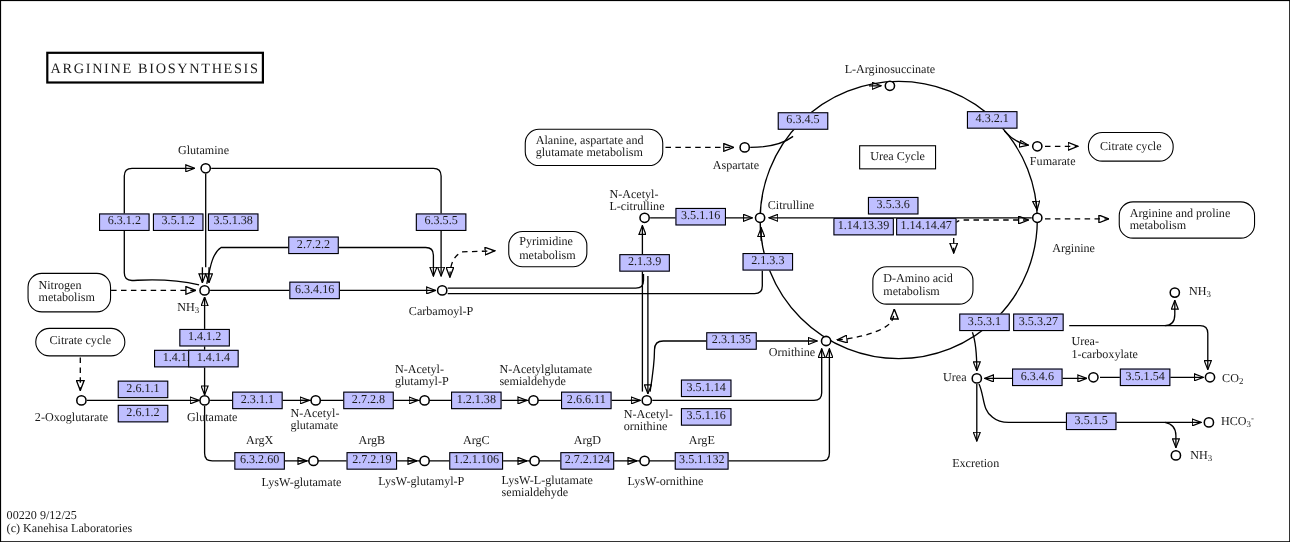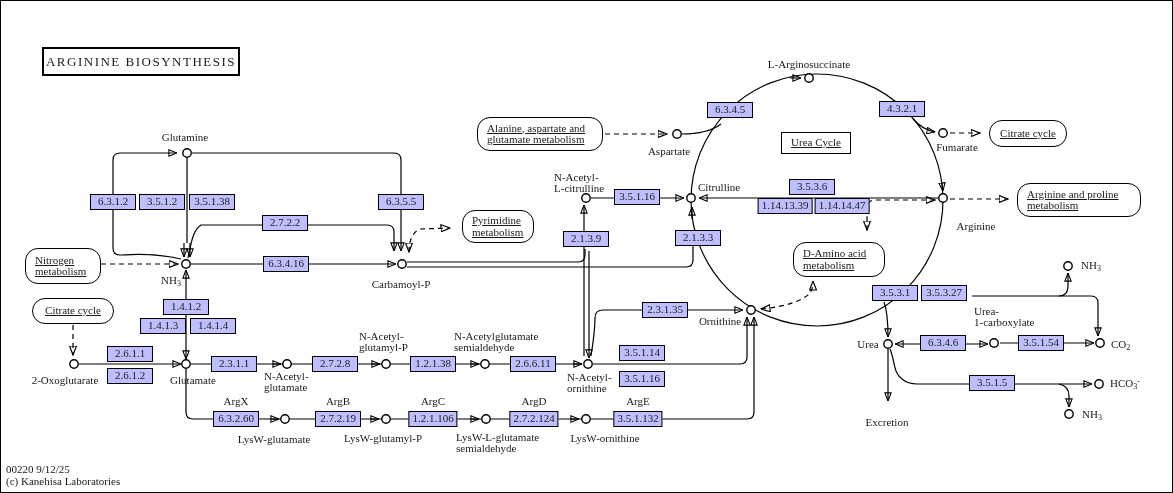--- a/index.html
+++ b/index.html
@@ -17,21 +17,21 @@
         padding:0 3px;text-align:center;box-sizing:content-box;}
   .lbl{position:absolute;z-index:2;font-size:11px;line-height:10.5px;
        transform:translate(-50%,-50%);text-align:right;white-space:pre-line;}
   .lbl.la{transform:none;text-align:left;}
   .gene{position:absolute;z-index:2;font-size:11px;transform:translate(-50%,-50%);}
   sub{font-size:8px;vertical-align:-2px;line-height:0;}
   sup{font-size:8px;vertical-align:3px;line-height:0;}
   .plink{position:absolute;z-index:3;background:#fff;border:1px solid #000;
          border-radius:13px;display:flex;align-items:center;box-sizing:border-box;
          font-size:11px;line-height:11.5px;}
-  .plink span{white-space:pre-line;display:block;padding-left:9px;text-decoration:underline;}
+  .plink span{white-space:pre-line;display:block;padding-left:9px;}
   .plink.ctr{justify-content:center;}
   .plink.ctr span{padding-left:0;text-align:center;}
   .plink.rect{border-radius:0;}
   #title-box{position:absolute;left:41px;top:46px;width:194px;height:25px;z-index:3;
          border:2px solid #000;display:flex;align-items:center;justify-content:center;
          font-size:13px;letter-spacing:1.5px;background:#fff;}
   .foot{position:absolute;left:5px;z-index:2;font-size:11px;}
 </style>
 </head>
 <body>
@@ -145,21 +145,21 @@
   <div id="title-box">ARGININE  BIOSYNTHESIS</div>
 
   <div class="ebox" style="left:112px;top:201px">6.3.1.2</div>
   <div class="ebox" style="left:161px;top:201px">3.5.1.2</div>
   <div class="ebox" style="left:211px;top:201px">3.5.1.38</div>
   <div class="ebox" style="left:284px;top:222px">2.7.2.2</div>
   <div class="ebox" style="left:400px;top:201px">6.3.5.5</div>
   <div class="ebox" style="left:285px;top:263px">6.3.4.16</div>
   <div class="ebox" style="left:185px;top:306px">1.4.1.2</div>
   <div class="ebox" style="left:162px;top:325px">1.4.1.3</div>
-  <div class="ebox" style="left:212px;top:325px">1.4.1.4</div>
+  <div class="ebox" style="left:193px;top:325px">1.4.1.4</div>
   <div class="ebox" style="left:129px;top:353px">2.6.1.1</div>
   <div class="ebox" style="left:129px;top:375px">2.6.1.2</div>
   <div class="ebox" style="left:233px;top:363px">2.3.1.1</div>
   <div class="ebox" style="left:334px;top:363px">2.7.2.8</div>
   <div class="ebox" style="left:432px;top:363px">1.2.1.38</div>
   <div class="ebox" style="left:532px;top:363px">2.6.6.11</div>
   <div class="ebox" style="left:641px;top:352px">3.5.1.14</div>
   <div class="ebox" style="left:641px;top:378px">3.5.1.16</div>
   <div class="ebox" style="left:664px;top:309px">2.3.1.35</div>
   <div class="ebox" style="left:235px;top:418px">6.3.2.60</div>

